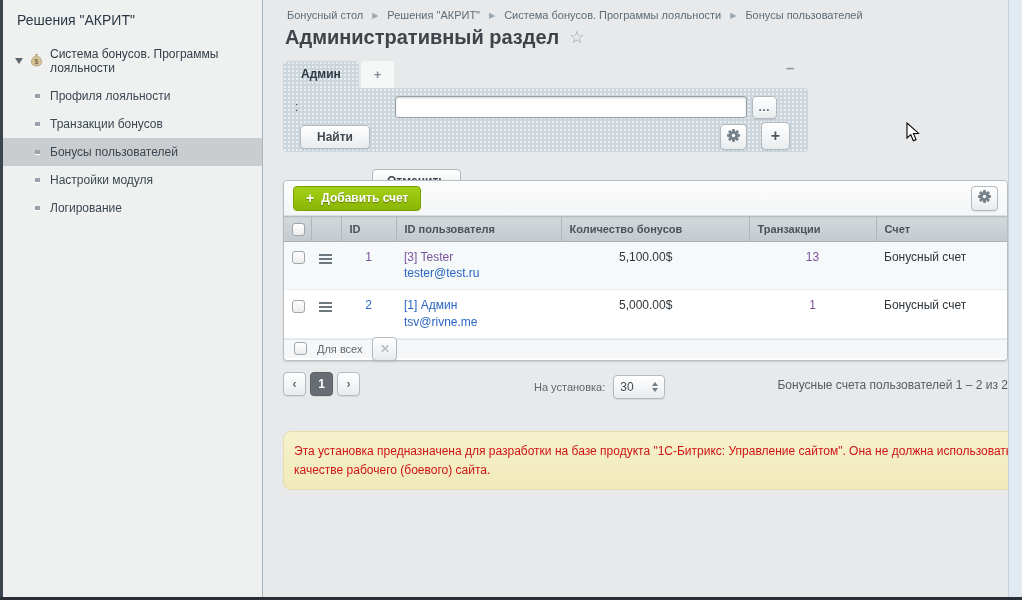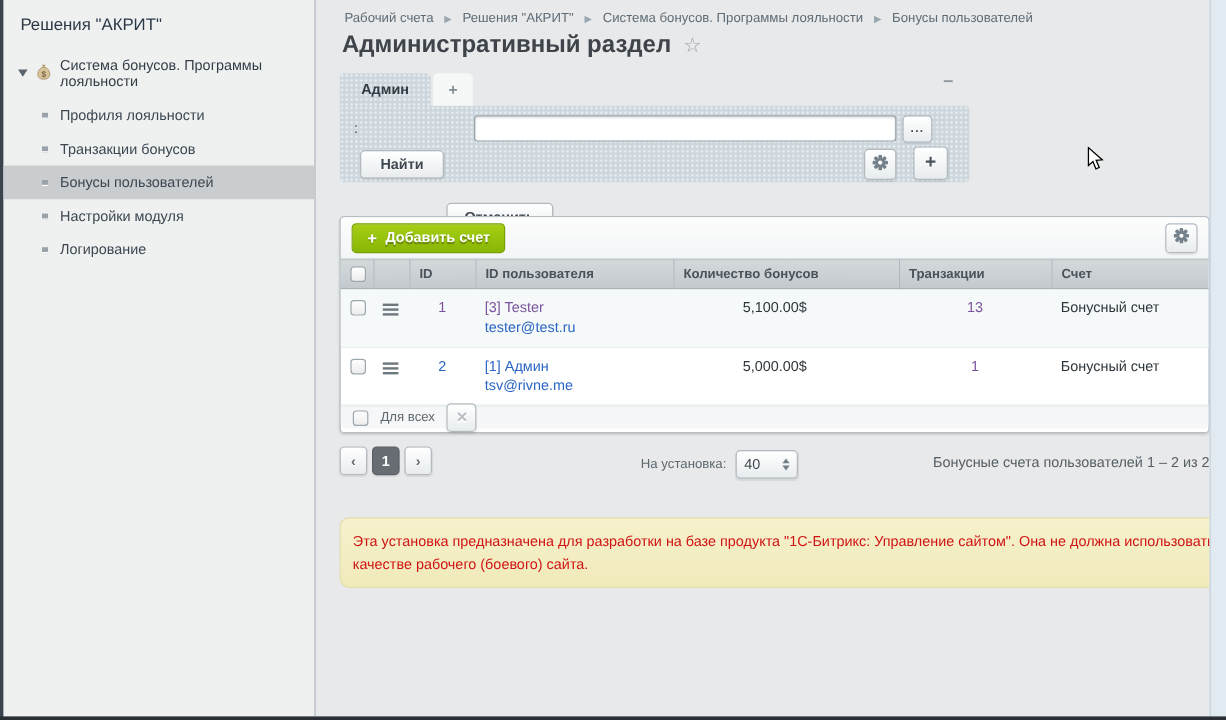--- a/index.html
+++ b/index.html
@@ -152,21 +152,21 @@
     <span class="bullet"></span>
     <span>Настройки модуля</span>
   </div>
   <div class="sb-item">
     <span class="bullet"></span>
     <span>Логирование</span>
   </div>
 </div>
 
 <div class="breadcrumb">
-  <span class="crumb">Рабочий счета</span>
+  <span class="crumb">Бонусный стол</span>
   <span class="crumb-sep">▶</span>
   <span class="crumb">Решения "АКРИТ"</span>
   <span class="crumb-sep">▶</span>
   <span class="crumb">Система бонусов. Программы лояльности</span>
   <span class="crumb-sep">▶</span>
   <span class="crumb">Бонусы пользователей</span>
 </div>
 
 <div class="page-title">
   <span>Административный раздел</span>
@@ -275,21 +275,21 @@
 </div>
 
 <div class="pagination">
   <button class="btn pg-btn">‹</button>
   <button class="btn pg-btn active">1</button>
   <button class="btn pg-btn">›</button>
 </div>
 <div class="perpage">
   <span class="perpage-label">На установка:</span>
   <button class="btn pp-select">
-    <span>40</span>
+    <span>30</span>
     <span class="spinners">
         <span class="spin-up"></span>
         <span class="spin-down"></span>
       </span>
   </button>
 </div>
 <div class="counter">Бонусные счета пользователей 1 – 2 из 2</div>
 
 <div class="warning">Эта установка предназначена для разработки на базе продукта "1С-Битрикс: Управление сайтом". Она не должна использоваться в качестве рабочего (боевого) сайта.</div>
 

